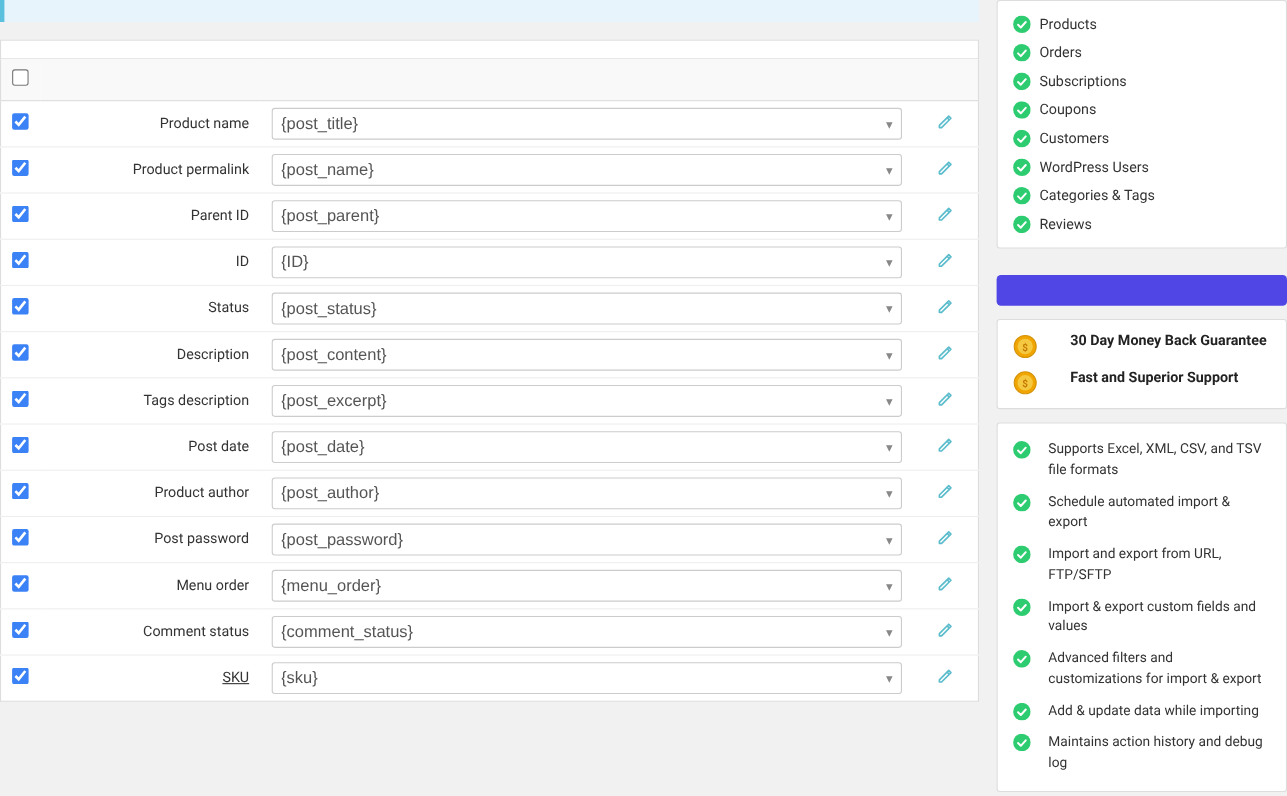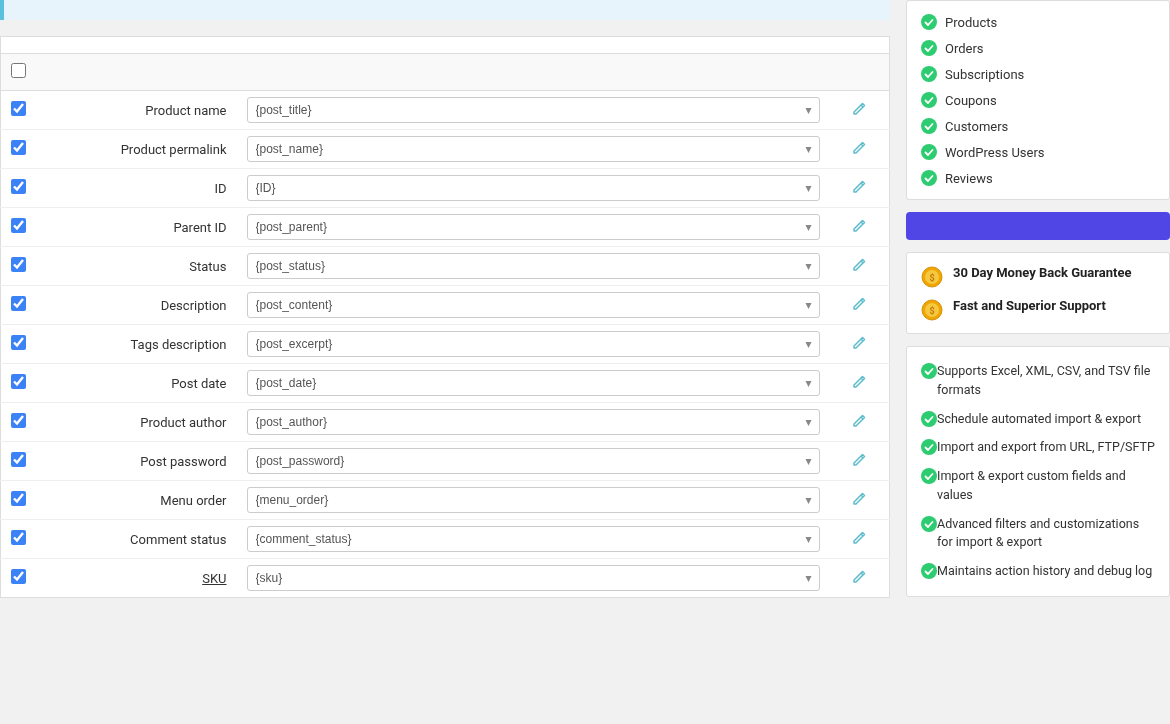--- a/index.html
+++ b/index.html
@@ -89,21 +89,21 @@
     .select-wrapper {
       position: relative;
       width: 100%;
     }
     .select-wrapper select {
       width: 100%;
       padding: 5px 28px 5px 8px;
       border: 1px solid #ccc;
       border-radius: 3px;
       background: #fff;
-      font-size: 12px;
+      font-size: 15px;
       appearance: none;
       -webkit-appearance: none;
       cursor: pointer;
       color: #555;
     }
     .select-wrapper::after {
       content: "▾";
       position: absolute;
       right: 8px;
       top: 50%;
@@ -123,21 +123,21 @@
     
     .sidebar-col {
       width: 280px;
       padding: 0 0 20px 16px;
       flex-shrink: 0;
     }
     .sidebar-nav {
       background: #fff;
       border: 1px solid #ddd;
       border-radius: 3px;
-      margin-bottom: 12px;
+      margin-bottom: 24px;
       padding: 8px 0;
     }
     .sidebar-nav-item {
       display: flex;
       align-items: center;
       gap: 8px;
       padding: 5px 14px;
       font-size: 13px;
       color: #333;
       cursor: pointer;
@@ -185,31 +185,32 @@
     .guarantee-icon {
       width: 22px;
       height: 22px;
       flex-shrink: 0;
       margin-top: 1px;
     }
     .guarantee-text {
       font-size: 13px;
       font-weight: 700;
       color: #222;
+      margin-left: 20px;
     }
     .features-section {
       background: #fff;
       border: 1px solid #ddd;
       border-radius: 3px;
       padding: 10px 14px;
     }
     .feature-item {
       display: flex;
       align-items: flex-start;
-      gap: 0;
+      gap: 16px;
       padding: 5px 0;
       font-size: 12.5px;
       color: #333;
       line-height: 1.5;
     }
     .feature-check {
       width: 16px;
       height: 16px;
       flex-shrink: 0;
       margin-top: 1px;
@@ -283,46 +284,46 @@
           <path d="M11.5 2.5l2 2L5 13H3v-2L11.5 2.5z" stroke="#5bbccc" stroke-width="1.5" fill="none" stroke-linejoin="round"></path>
           <path d="M10 4l2 2" stroke="#5bbccc" stroke-width="1.5" fill="none"></path>
         </svg>
       </span>
     </td>
   </tr>
           <tr>
     <td class="col-check checkbox-cell">
       <input type="checkbox" checked="" style="">
     </td>
+    <td class="col-product">Parent ID</td>
+    <td class="col-file">
+      <div class="select-wrapper">
+        <select>
+          <option value="{post_parent}">{post_parent}</option>
+        </select>
+      </div>
+    </td>
+    <td class="col-transform" style="text-align:center;">
+      <span style="cursor:pointer;">
+        <svg class="pencil-svg" viewBox="0 0 16 16">
+          <path d="M11.5 2.5l2 2L5 13H3v-2L11.5 2.5z" stroke="#5bbccc" stroke-width="1.5" fill="none" stroke-linejoin="round"></path>
+          <path d="M10 4l2 2" stroke="#5bbccc" stroke-width="1.5" fill="none"></path>
+        </svg>
+      </span>
+    </td>
+  </tr>
+          <tr>
+    <td class="col-check checkbox-cell">
+      <input type="checkbox" checked="" style="">
+    </td>
     <td class="col-product">ID</td>
     <td class="col-file">
       <div class="select-wrapper">
         <select>
           <option value="{ID}">{ID}</option>
-        </select>
-      </div>
-    </td>
-    <td class="col-transform" style="text-align:center;">
-      <span style="cursor:pointer;">
-        <svg class="pencil-svg" viewBox="0 0 16 16">
-          <path d="M11.5 2.5l2 2L5 13H3v-2L11.5 2.5z" stroke="#5bbccc" stroke-width="1.5" fill="none" stroke-linejoin="round"></path>
-          <path d="M10 4l2 2" stroke="#5bbccc" stroke-width="1.5" fill="none"></path>
-        </svg>
-      </span>
-    </td>
-  </tr>
-          <tr>
-    <td class="col-check checkbox-cell">
-      <input type="checkbox" checked="" style="">
-    </td>
-    <td class="col-product">Parent ID</td>
-    <td class="col-file">
-      <div class="select-wrapper">
-        <select>
-          <option value="{post_parent}">{post_parent}</option>
         </select>
       </div>
     </td>
     <td class="col-transform" style="text-align:center;">
       <span style="cursor:pointer;">
         <svg class="pencil-svg" viewBox="0 0 16 16">
           <path d="M11.5 2.5l2 2L5 13H3v-2L11.5 2.5z" stroke="#5bbccc" stroke-width="1.5" fill="none" stroke-linejoin="round"></path>
           <path d="M10 4l2 2" stroke="#5bbccc" stroke-width="1.5" fill="none"></path>
         </svg>
       </span>
@@ -559,20 +560,27 @@
       <path d="M4.5 8.5l2.5 2.5 4.5-5" stroke="#fff" stroke-width="1.8" fill="none" stroke-linecap="round" stroke-linejoin="round"></path>
     </svg>
     <span>Customers</span>
   </div>
           <div class="sidebar-nav-item">
     <svg class="check-icon" viewBox="0 0 16 16">
       <circle cx="8" cy="8" r="8" class="check-circle-green"></circle>
       <path d="M4.5 8.5l2.5 2.5 4.5-5" stroke="#fff" stroke-width="1.8" fill="none" stroke-linecap="round" stroke-linejoin="round"></path>
     </svg>
     <span>WordPress Users</span>
+  </div>
+          <div class="sidebar-nav-item">
+    <svg class="check-icon" viewBox="0 0 16 16">
+      <circle cx="8" cy="8" r="8" class="check-circle-green"></circle>
+      <path d="M4.5 8.5l2.5 2.5 4.5-5" stroke="#fff" stroke-width="1.8" fill="none" stroke-linecap="round" stroke-linejoin="round"></path>
+    </svg>
+    <span>Categories &amp; Tags</span>
   </div>
           <div class="sidebar-nav-item">
     <svg class="check-icon" viewBox="0 0 16 16">
       <circle cx="8" cy="8" r="8" class="check-circle-green"></circle>
       <path d="M4.5 8.5l2.5 2.5 4.5-5" stroke="#fff" stroke-width="1.8" fill="none" stroke-linecap="round" stroke-linejoin="round"></path>
     </svg>
     <span>Reviews</span>
   </div>
         </div>
     </div>
@@ -638,18 +646,25 @@
       <circle cx="8" cy="8" r="8" fill="#2ecc71"></circle>
       <path d="M4.5 8.5l2.5 2.5 4.5-5" stroke="#fff" stroke-width="1.8" fill="none" stroke-linecap="round" stroke-linejoin="round"></path>
     </svg>
     <span>Advanced filters and customizations for import &amp; export</span>
   </div>
           <div class="feature-item">
     <svg class="feature-check" viewBox="0 0 16 16">
       <circle cx="8" cy="8" r="8" fill="#2ecc71"></circle>
       <path d="M4.5 8.5l2.5 2.5 4.5-5" stroke="#fff" stroke-width="1.8" fill="none" stroke-linecap="round" stroke-linejoin="round"></path>
     </svg>
+    <span>Add &amp; update data while importing</span>
+  </div>
+          <div class="feature-item">
+    <svg class="feature-check" viewBox="0 0 16 16">
+      <circle cx="8" cy="8" r="8" fill="#2ecc71"></circle>
+      <path d="M4.5 8.5l2.5 2.5 4.5-5" stroke="#fff" stroke-width="1.8" fill="none" stroke-linecap="round" stroke-linejoin="round"></path>
+    </svg>
     <span>Maintains action history and debug log</span>
   </div>
         </div>
     </div>
   </div>
 </div>
 
 </body></html>

